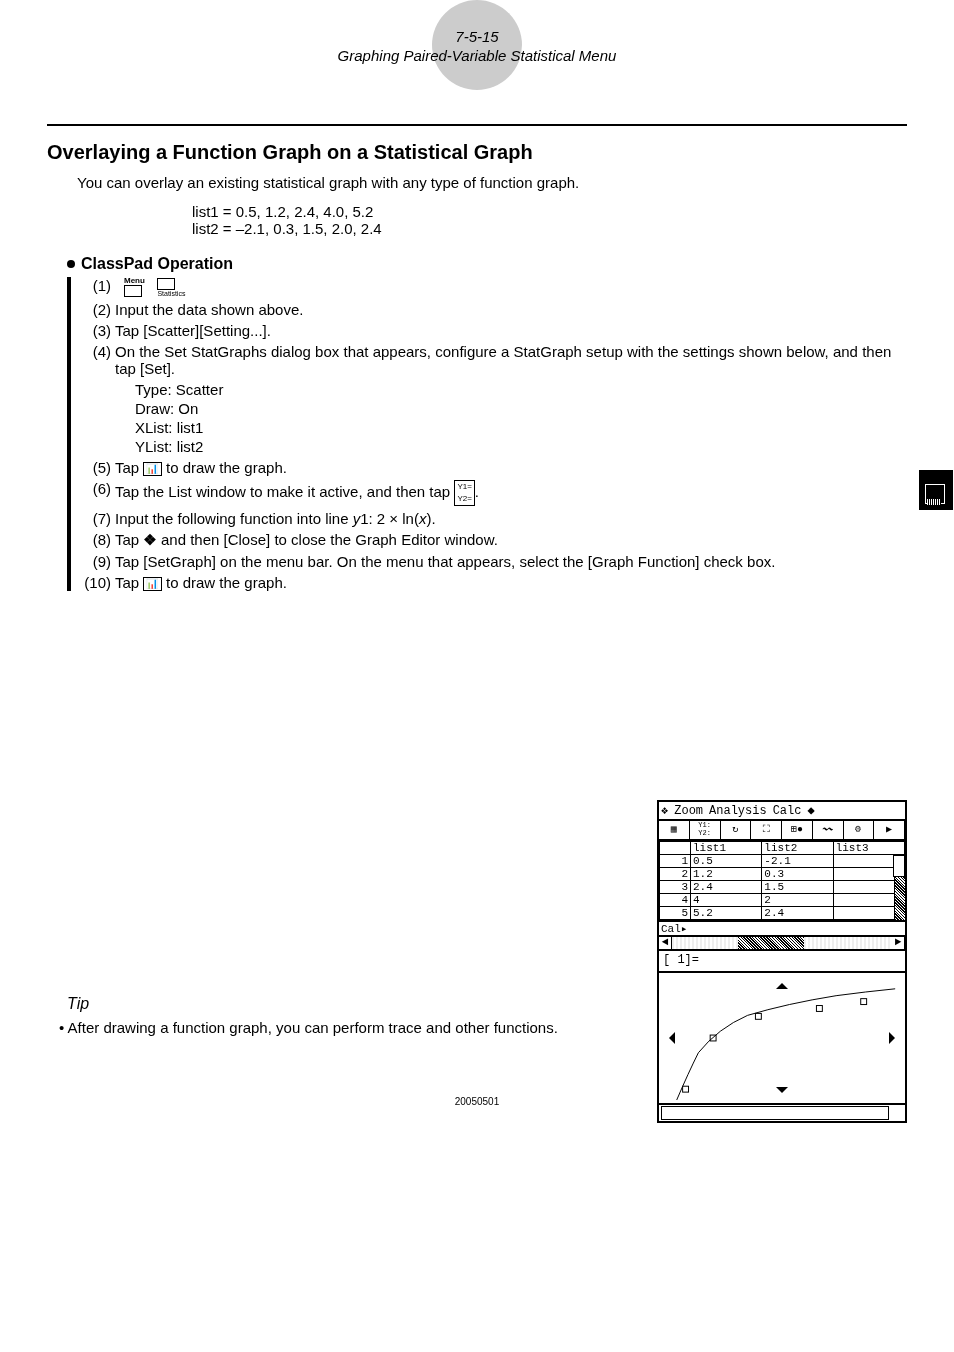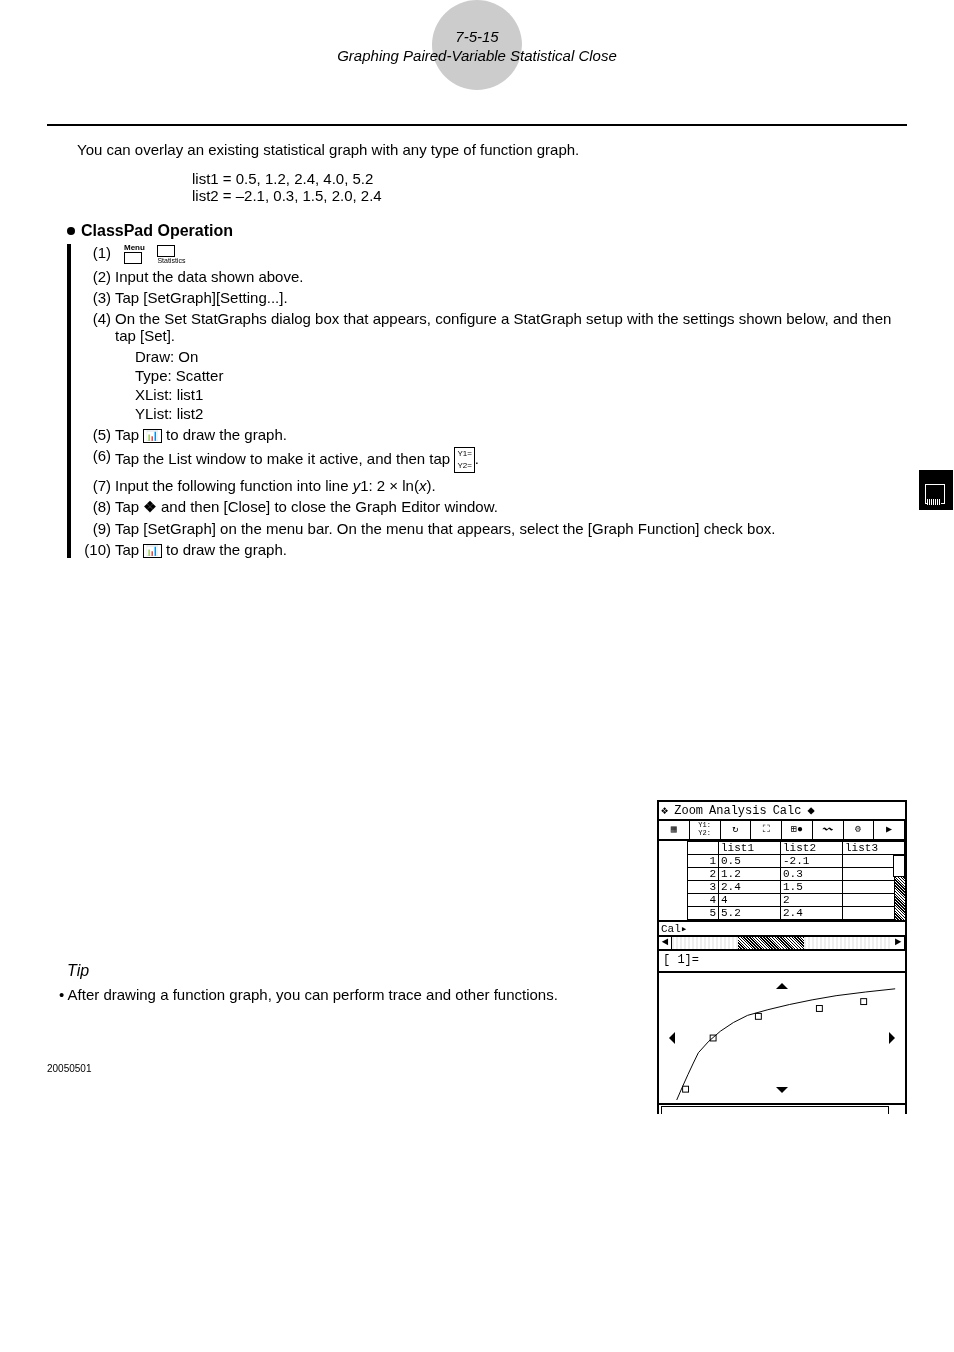--- a/index.html
+++ b/index.html
@@ -134,21 +134,21 @@
     font-style: italic;
     font-weight: normal;
     font-size: 16px;
     margin: 20px 0 6px 20px;
   }
   .tip-line {
     font-size: 15px;
     margin-left: 12px;
   }
   .footer-code {
-    text-align: left;
+    text-align: center;
     font-size: 10px;
     margin-top: 60px;
   }
   .side-tab {
     position: absolute;
     right: -6px;
     top: 470px;
     width: 30px;
     height: 36px;
     border: 2px solid #000;
@@ -200,21 +200,20 @@
     flex: 1;
     height: 18px;
     text-align: center;
     font-size: 10px;
     line-height: 18px;
   }
   .calc-list {
     border: 2px solid #000;
     border-top: none;
     position: relative;
-    padding-left: 28px;
   }
   .calc-list table {
     border-collapse: collapse;
     width: 100%;
     font-size: 11px;
   }
   .calc-list th, .calc-list td {
     border: 1px solid #000;
     padding: 0 2px;
     text-align: left;
@@ -291,25 +290,26 @@
   svg.graph-svg { position: absolute; left: 0; top: 0; width: 100%; height: 100%; }
 </style>
 </head>
 <body>
 
 <div class="page">
 
   <div class="header-badge">
     <div class="page-number-circle"></div>
     <div class="page-number">7-5-15</div>
-    <div class="page-subtitle">Graphing Paired-Variable Statistical Close</div>
+    <div class="page-subtitle">Graphing Paired-Variable Statistical Menu</div>
   </div>
 
   <hr class="rule">
 
+  <h2 class="section-title">Overlaying a Function Graph on a Statistical Graph</h2>
 
   <p class="intro">You can overlay an existing statistical graph with any type of function graph.</p>
 
   <div class="data-line">list1 = 0.5,  1.2,  2.4,  4.0,  5.2</div>
   <div class="data-line">list2 = –2.1,  0.3,  1.5,  2.0,  2.4</div>
 
   <div class="op-heading">
     <span class="bullet"></span><span>ClassPad Operation</span>
   </div>
 
@@ -330,31 +330,31 @@
       </div>
     </div>
 
     <div class="step">
       <div class="step-num">(2)</div>
       <div class="step-body">Input the data shown above.</div>
     </div>
 
     <div class="step">
       <div class="step-num">(3)</div>
-      <div class="step-body">Tap [SetGraph][Setting...].</div>
+      <div class="step-body">Tap [Scatter][Setting...].</div>
     </div>
 
     <div class="step">
       <div class="step-num">(4)</div>
       <div class="step-body">On the Set StatGraphs dialog box that appears, configure a StatGraph setup with the settings shown below, and then tap [Set].</div>
     </div>
 
     <div class="settings-block">
+      <div class="settings-line">Type: Scatter</div>
       <div class="settings-line">Draw: On</div>
-      <div class="settings-line">Type: Scatter</div>
       <div class="settings-line">XList: list1</div>
       <div class="settings-line">YList: list2</div>
     </div>
 
     <div class="step">
       <div class="step-num">(5)</div>
       <div class="step-body">
         <span>Tap </span><span class="inline-icon">📊</span><span> to draw the graph.</span>
       </div>
     </div>

